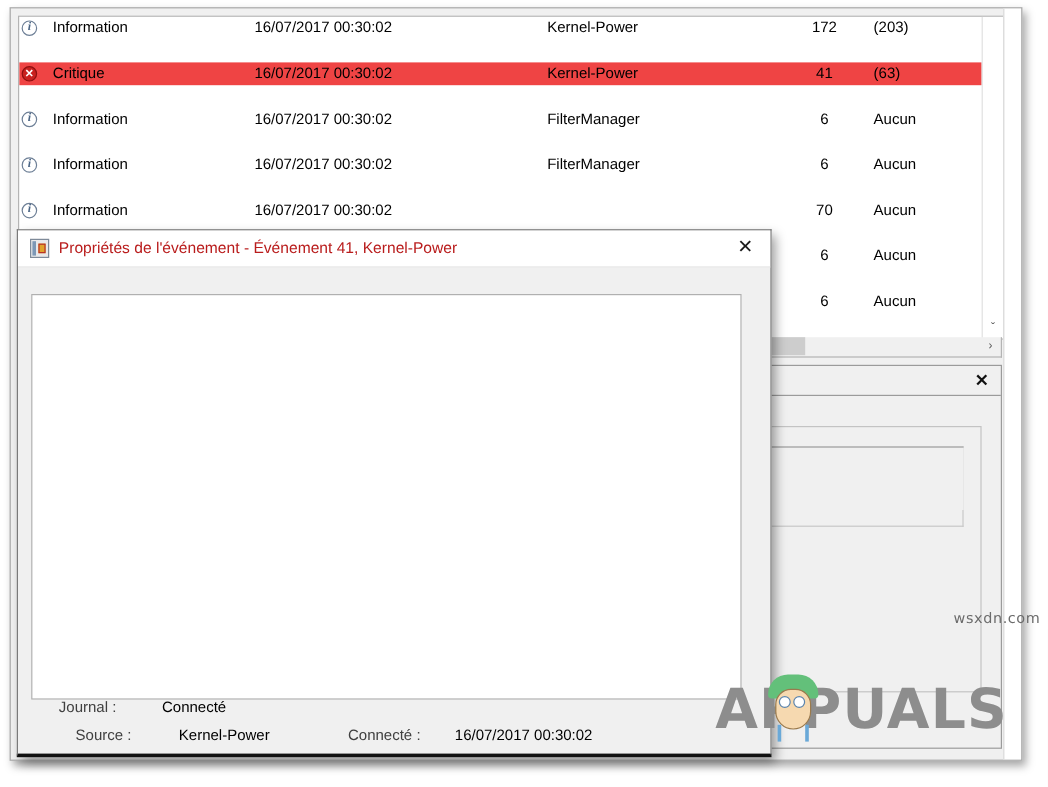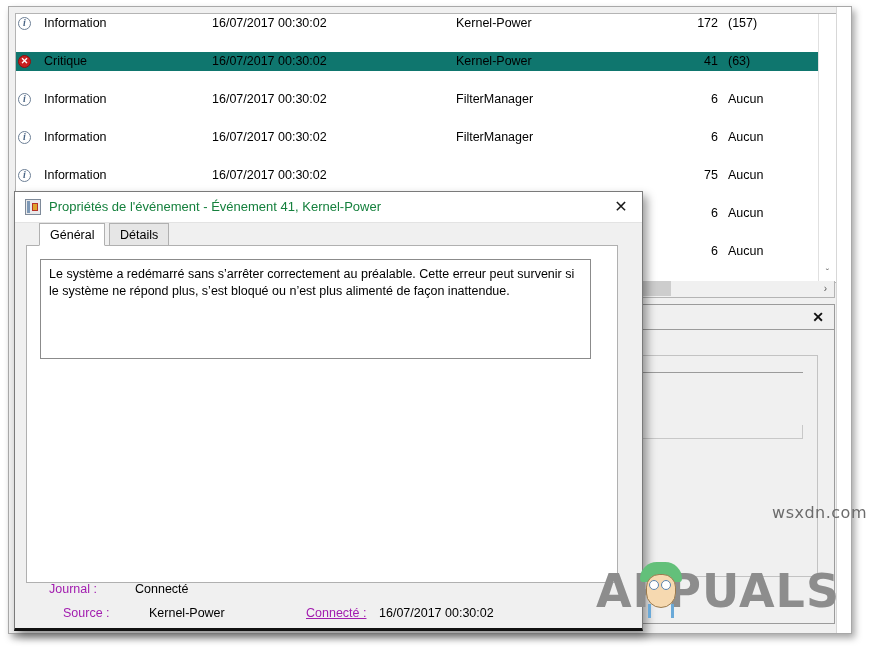--- a/index.html
+++ b/index.html
@@ -45,41 +45,41 @@
     border: 1px solid #b4b4b4;
     overflow: hidden;
   }
   .evrow {
     position: relative;
     height: 19px;
     line-height: 19px;
     white-space: nowrap;
     font-size: 12.5px;
   }
-  .evrow.sel { background: #0f766e; }
+  .evrow.sel { background: #ef4444; }
   .evrow .c-level {
     position: absolute; left: 6px; top: 0;
     width: 190px;
     padding-left: 22px;
     box-sizing: border-box;
   }
   .evrow .c-date {
     position: absolute; left: 196px; top: 0;
     width: 230px;
   }
   .evrow .c-source {
     position: absolute; left: 440px; top: 0;
     width: 215px;
     overflow: hidden;
     text-overflow: clip;
   }
   .evrow .c-id {
     position: absolute; left: 640px; top: 0;
     width: 62px;
-    text-align: right;
+    text-align: center;
   }
   .evrow .c-cat {
     position: absolute; left: 712px; top: 0;
     width: 100px;
   }
 
   
   .lvl-icon {
     position: absolute;
     left: 2px; top: 3px;
@@ -284,21 +284,21 @@
     background: #e0a32c;
     border: 1px solid #b8322a;
     box-sizing: border-box;
   }
   #dlg-title {
     position: absolute;
     left: 34px; top: 0;
     height: 30px;
     line-height: 30px;
     font-size: 13px;
-    color: #15803d;
+    color: #b91c1c;
     white-space: nowrap;
   }
   #dlg-close {
     position: absolute;
     right: 0; top: 0;
     width: 42px; height: 30px;
     text-align: center;
     line-height: 30px;
     font-size: 16px;
     color: #1a1a1a;
@@ -350,32 +350,32 @@
     padding: 6px 8px;
     font-size: 12.5px;
     line-height: 17px;
     color: #000;
   }
 
   
   .fld-label {
     position: absolute;
     font-size: 12.5px;
-    color: #a21caf;
+    color: #404040;
     white-space: nowrap;
   }
   .fld-value {
     position: absolute;
     font-size: 12.5px;
     color: #000;
     white-space: nowrap;
   }
   .col-a-label { left: 34px; }
   .col-a-value { left: 120px; }
-  .col-b-label { left: 277px; text-decoration: underline; }
+  .col-b-label { left: 261px; }
   .col-b-value { left: 350px; }
 
   .r1 { top: 390px; }
   .r2 { top: 414px; margin-left: 14px; }
   .r3 { top: 438px; }
 
   
   #watermark {
     position: absolute;
     left: 596px; top: 560px;
@@ -435,42 +435,42 @@
     left: 10px; top: 44px;
     width: 26px; height: 14px;
     border-left: 3px solid #6aa9d8;
     border-right: 3px solid #6aa9d8;
     box-sizing: border-box;
   }
 
   #sitemark {
     position: absolute;
     right: 6px; bottom: 2px;
-    font-size: 16px;
+    font-size: 12px;
     color: #6b6b6b;
     letter-spacing: 0.5px;
     font-family: "DejaVu Sans", sans-serif;
   }
 </style>
 </head>
 <body>
 
 <div id="page-frame">
 
   <div id="bg-window">
 
     <div id="event-list">
 
       <div class="evrow" style="top:0">
         <span class="lvl-icon info"></span>
         <span class="c-level">Information</span>
         <span class="c-date">16/07/2017 00:30:02</span>
         <span class="c-source">Kernel-Power</span>
         <span class="c-id">172</span>
-        <span class="c-cat">(157)</span>
+        <span class="c-cat">(203)</span>
       </div>
 
       <div class="evrow sel" style="top:19px">
         <span class="lvl-icon crit"></span>
         <span class="c-level">Critique</span>
         <span class="c-date">16/07/2017 00:30:02</span>
         <span class="c-source">Kernel-Power</span>
         <span class="c-id">41</span>
         <span class="c-cat">(63)</span>
       </div>
@@ -490,21 +490,21 @@
         <span class="c-date">16/07/2017 00:30:02</span>
         <span class="c-source">FilterManager</span>
         <span class="c-id">6</span>
         <span class="c-cat">Aucun</span>
       </div>
 
       <div class="evrow" style="top:76px">
         <span class="lvl-icon info"></span>
         <span class="c-level">Information</span>
         <span class="c-date">16/07/2017 00:30:02</span>
-        <span class="c-id">75</span>
+        <span class="c-id">70</span>
         <span class="c-cat">Aucun</span>
       </div>
 
       <div class="evrow" style="top:95px">
         <span class="lvl-icon info"></span>
         <span class="c-level">Information</span>
         <span class="c-date">16/07/2017 00:30:02</span>
         <span class="c-source">FilterManager</span>
         <span class="c-id">6</span>
         <span class="c-cat">Aucun</span>
@@ -561,30 +561,21 @@
   <div id="dialog">
 
     <div id="dlg-titlebar">
       <div id="dlg-icon"></div>
       <div id="dlg-title">Propriétés de l'événement - Événement 41, Kernel-Power</div>
       <div id="dlg-close">✕</div>
     </div>
 
     <div id="tabpanel"></div>
 
-    <div id="tabstrip">
-      <div class="tab active" id="tab-general">
-        <span>Général</span>
-      </div>
-      <div class="tab" id="tab-details">
-        <span>Détails</span>
-      </div>
-    </div>
-
-    <div id="desc-box">Le système a redémarré sans s’arrêter correctement au préalable. Cette erreur peut survenir si le système ne répond plus, s’est bloqué ou n’est plus alimenté de façon inattendue.</div>
+
 
     <div class="fld-label col-a-label r1">Journal :</div>
     <div class="fld-value col-a-value r1">Connecté</div>
 
     <div class="fld-label col-a-label r2">Source :</div>
     <div class="fld-value col-a-value r2">Kernel-Power</div>
 
     <div class="fld-label col-a-label r3">Événement :</div>
     <div class="fld-value col-a-value r3">41</div>
 

